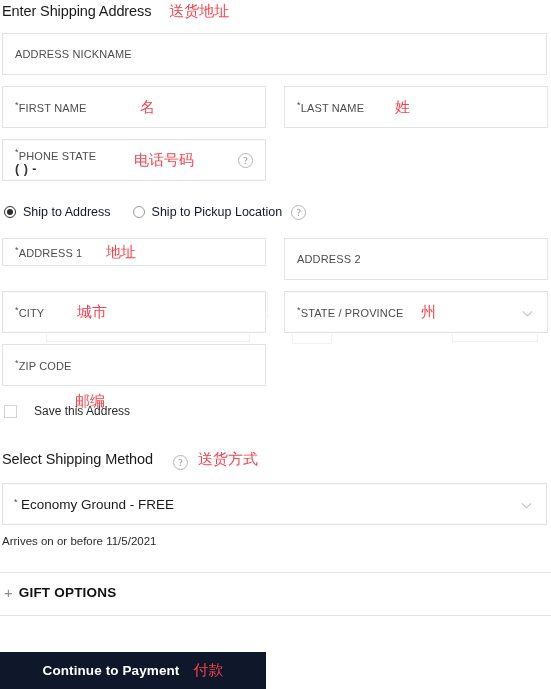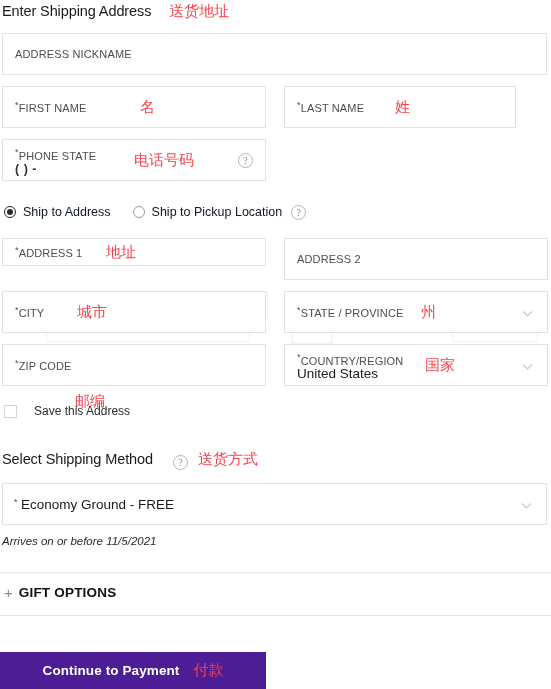--- a/index.html
+++ b/index.html
@@ -153,21 +153,20 @@
     margin-left: 17px;
     white-space: nowrap;
   }
 
   
   .note {
     position: absolute;
     font-size: 11.5px;
     color: #2b2b2b;
     white-space: nowrap;
-    font-style: italic;
   }
 
   
   .divider {
     position: absolute;
     height: 1px;
     background: #e6e6e6;
   }
 
   
@@ -186,21 +185,21 @@
   .gift-lbl {
     font-size: 13.5px;
     font-weight: bold;
     color: #111;
     letter-spacing: 0.2px;
   }
 
   
   .cta {
     position: absolute;
-    background: #4c1d95;
+    background: #0f172a;
     border: none;
     display: flex;
     align-items: center;
     justify-content: center;
     gap: 14px;
     cursor: default;
   }
   .cta .cta-lbl {
     color: #ffffff;
     font-size: 13.5px;
@@ -244,21 +243,21 @@
     <span class="lbl mid">ADDRESS NICKNAME</span>
   </div>
 
   <div class="field" style="left:2px; top:86px; width:264px; height:42px;">
     <span class="lbl mid">
       <span class="req">*</span><span>FIRST NAME</span>
     </span>
     <span class="cn-ann mid" style="left:137px;">名</span>
   </div>
 
-  <div class="field" style="left:284px; top:86px; width:232px; height:42px;">
+  <div class="field" style="left:284px; top:86px; width:264px; height:42px;">
     <span class="lbl mid">
       <span class="req">*</span><span>LAST NAME</span>
     </span>
     <span class="cn-ann mid" style="left:110px;">姓</span>
   </div>
 
   <div class="field" style="left:2px; top:139px; width:264px; height:42px;">
     <span class="lbl" style="left:12px; top:7px;">
       <span class="req">*</span><span>PHONE STATE</span>
     </span>
@@ -314,32 +313,20 @@
     </span>
   </div>
 
   <div class="field" style="left:2px; top:344px; width:264px; height:42px;">
     <span class="lbl mid">
       <span class="req">*</span><span>ZIP CODE</span>
     </span>
     <span class="cn-ann mid" style="left:72px;margin-top:36px;">邮编</span>
   </div>
 
-  <div class="field" style="left:284px; top:344px; width:264px; height:42px;">
-    <span class="lbl" style="left:12px; top:7px;">
-      <span class="req">*</span><span>COUNTRY/REGION</span>
-    </span>
-    <span class="val" style="left:12px; top:21px;">United States</span>
-    <span class="cn-ann mid" style="left:140px;">国家</span>
-    <span class="chevron" style="right:13px; top:15px;">
-      <svg width="13" height="13" viewBox="0 0 13 13">
-          <path d="M2 4.5 L6.5 9 L11 4.5" fill="none" stroke="#c9c9c9" stroke-width="1.2"></path>
-        </svg>
-    </span>
-  </div>
 
   <div class="check-row" style="left:4px; top:404px;">
     <span class="checkbox"></span>
     <span class="check-lbl">Save this Address</span>
   </div>
 
   <div class="section-head" style="left:2px; top:450px;">
     <span class="title">Select Shipping Method</span>
     <span class="help-icon" style="position:relative; display:inline-block; margin-left:20px; top:2px;">?</span>
     <span class="cn" style="margin-left:10px;">送货方式</span>

